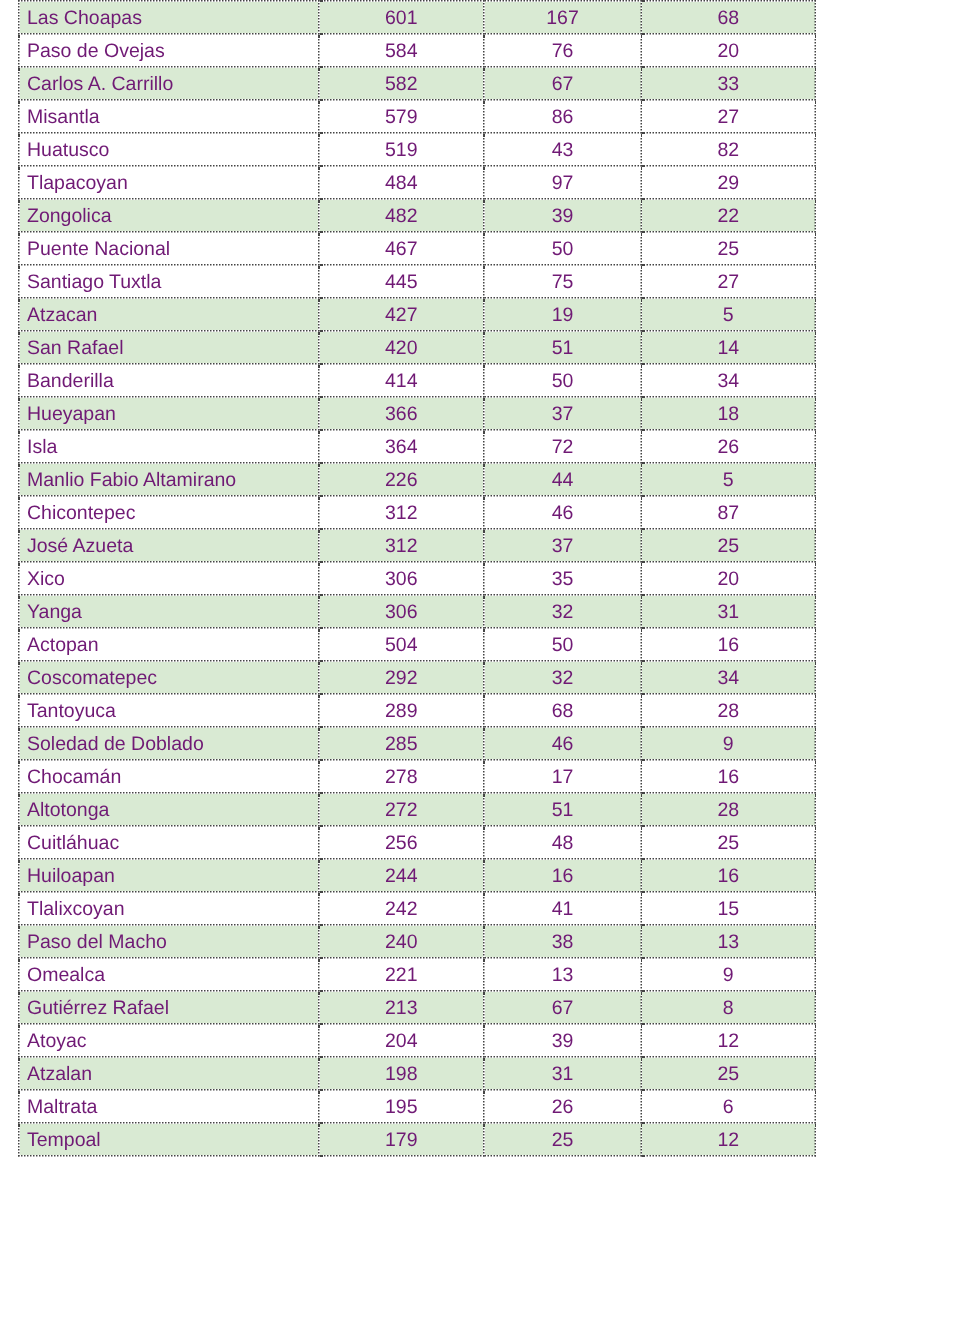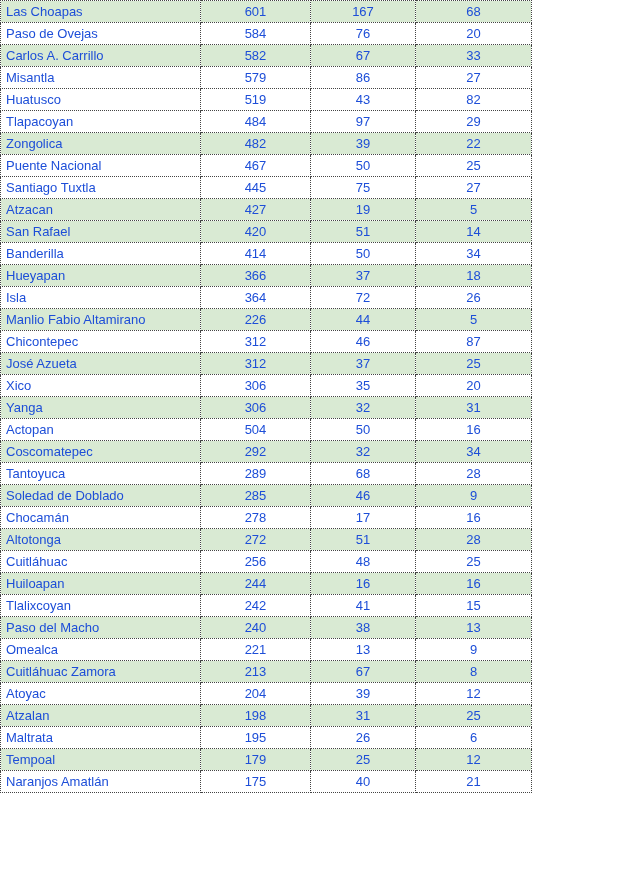--- a/index.html
+++ b/index.html
@@ -12,27 +12,27 @@
     font-family: "Liberation Sans", sans-serif;
   }
   .page {
     position: relative;
     width: 640px;
     height: 881px;
     background: #ffffff;
   }
   table.data-table {
     position: absolute;
-    left: 0;
+    left: 12px;
     top: 0;
     width: 531px;
     border-collapse: collapse;
     table-layout: fixed;
     font-size: 13px;
-    color: #1d4ed8;
+    color: #701a75;
   }
   table.data-table col.c-name { width: 200px; }
   table.data-table col.c-v1   { width: 110px; }
   table.data-table col.c-v2   { width: 105px; }
   table.data-table col.c-v3   { width: 116px; }
   table.data-table td {
     border: 1px dotted #444444;
     height: 21px;
     padding: 0;
     vertical-align: middle;
@@ -235,21 +235,21 @@
           <td class="col-num">38</td>
           <td class="col-num">13</td>
         </tr>
         <tr class="row-white">
           <td class="col-name">Omealca</td>
           <td class="col-num">221</td>
           <td class="col-num">13</td>
           <td class="col-num">9</td>
         </tr>
         <tr class="row-green">
-          <td class="col-name">Cuitláhuac Zamora</td>
+          <td class="col-name">Gutiérrez Rafael</td>
           <td class="col-num">213</td>
           <td class="col-num">67</td>
           <td class="col-num">8</td>
         </tr>
         <tr class="row-white">
           <td class="col-name">Atoyac</td>
           <td class="col-num">204</td>
           <td class="col-num">39</td>
           <td class="col-num">12</td>
         </tr>
@@ -263,22 +263,16 @@
           <td class="col-name">Maltrata</td>
           <td class="col-num">195</td>
           <td class="col-num">26</td>
           <td class="col-num">6</td>
         </tr>
         <tr class="row-green">
           <td class="col-name">Tempoal</td>
           <td class="col-num">179</td>
           <td class="col-num">25</td>
           <td class="col-num">12</td>
-        </tr>
-        <tr class="row-white">
-          <td class="col-name">Naranjos Amatlán</td>
-          <td class="col-num">175</td>
-          <td class="col-num">40</td>
-          <td class="col-num">21</td>
         </tr>
       </tbody>
   </table>
 </div>
 
 </body></html>

